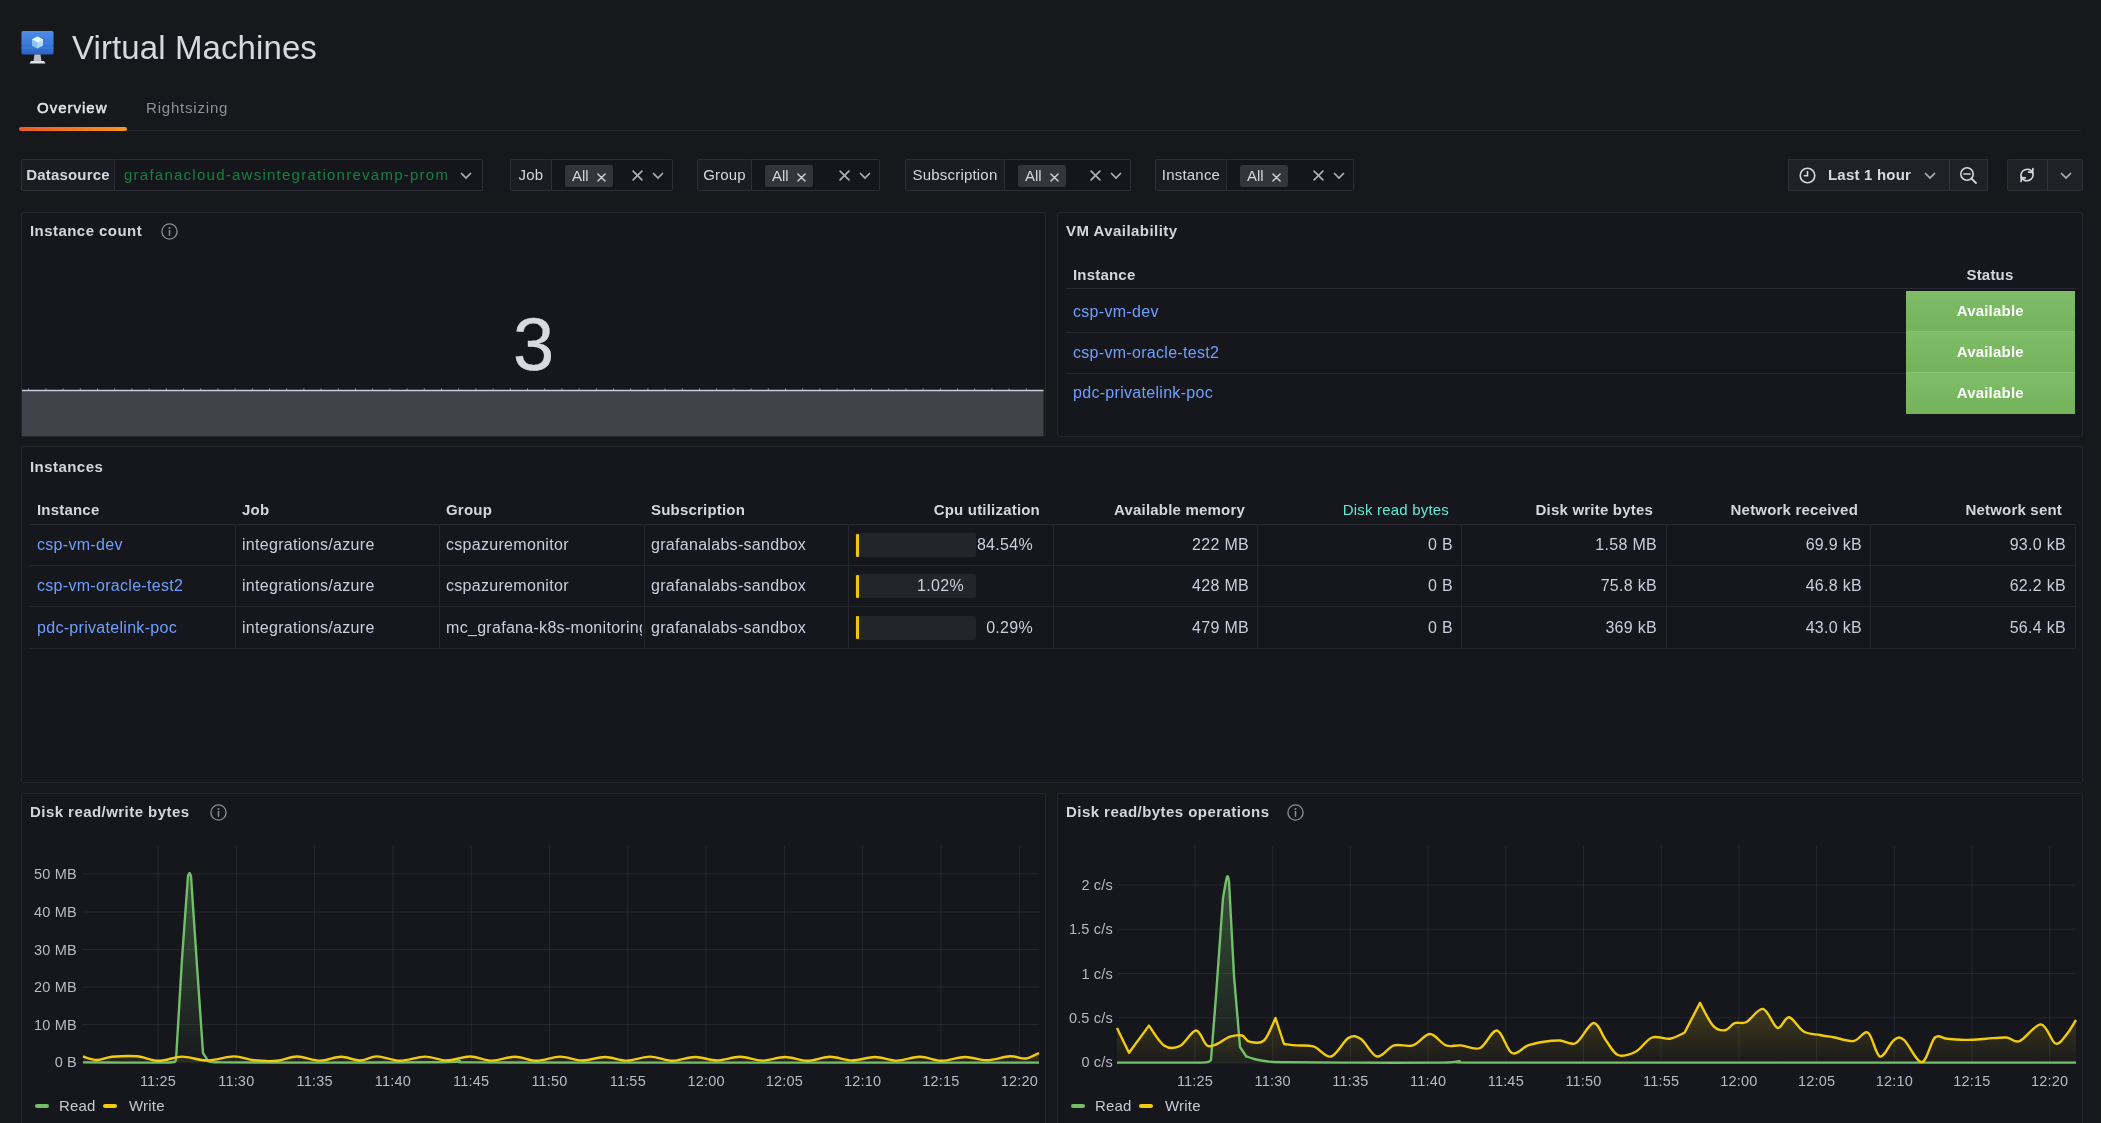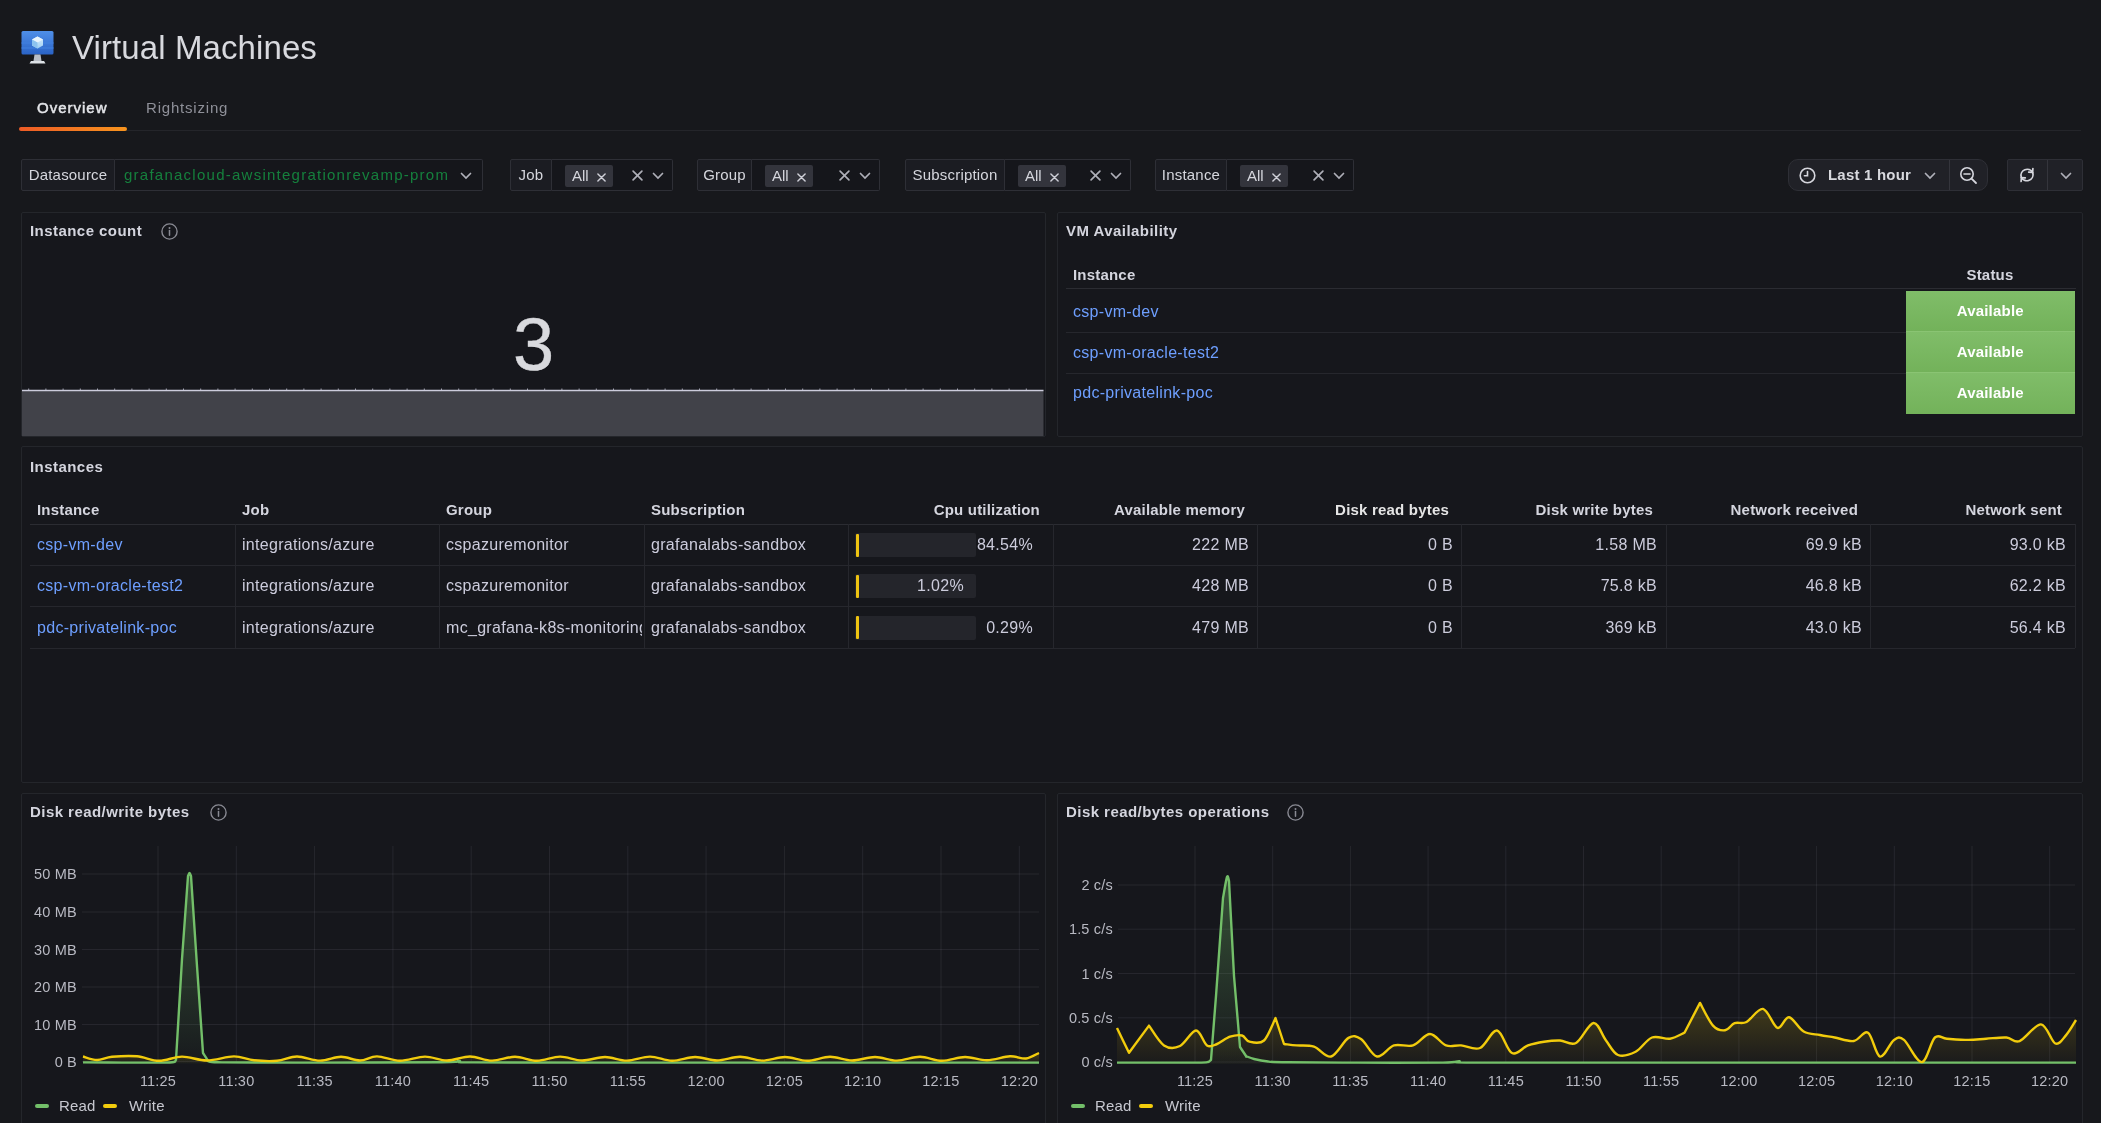--- a/index.html
+++ b/index.html
@@ -37,21 +37,21 @@
   <polygon points="13.5,24.5 19.5,24.5 20.5,31 12.5,31" fill="#b9bec6"></polygon>
   <polygon points="10,31 23,31 24.5,33.5 8.5,33.5" fill="#dde1e6"></polygon>
 </svg>
 <div class="abs" style="left:72px;top:29px;font-size:33px;color:#d8d9de;letter-spacing:0.1px">Virtual Machines</div>
 
 <div class="abs" style="left:37px;top:99px;font-size:15px;font-weight:400;color:#e3e4e8;letter-spacing:1.0px;-webkit-text-stroke:0.5px #e3e4e8">Overview</div>
 <div class="abs" style="left:146px;top:99px;font-size:15px;color:#8f9099;letter-spacing:0.8px">Rightsizing</div>
 <div class="abs" style="left:21px;top:130px;width:2060px;height:1px;background:#24252a"></div>
 <div class="abs" style="left:19px;top:127px;width:108px;height:4px;border-radius:2px;background:linear-gradient(90deg,#ed5b26,#f7941e)"></div>
 
-<div class="abs lbl" style="left:21px;top:159px;width:94px;height:32px;border:1px solid #2e2f36;border-radius:2px 0 0 2px;background:#1b1c22;line-height:30px;text-align:center;color:#d5d6dd;font-weight:400">Datasource</div>
+<div class="abs lbl" style="left:21px;top:159px;width:94px;height:32px;border:1px solid #2e2f36;border-radius:2px 0 0 2px;background:#1b1c22;line-height:30px;text-align:center;color:#d5d6dd;font-weight:700">Datasource</div>
 <div class="abs lbl" style="left:115px;top:159px;width:368px;height:32px;border:1px solid #2e2f36;border-left:none;border-radius:0 2px 2px 0;background:#15161b;line-height:30px;color:#15803d">
   <span style="margin-left:9px;letter-spacing:1.25px">grafanacloud-awsintegrationrevamp-prom</span>
   <svg class="abs" style="right:10px;top:12px" width="12" height="8" viewBox="0 0 12 8">
       <path d="M1.5 1.5 L6 6 L10.5 1.5" stroke="#b0b1ba" stroke-width="1.7" fill="none" stroke-linecap="round"></path>
     </svg>
 </div>
 
 <div class="abs lbl" style="left:510px;top:159px;width:42px;height:32px;border:1px solid #2e2f36;border-radius:2px 0 0 2px;background:#1b1c22;line-height:30px;text-align:center;color:#d5d6dd">Job</div>
 <div class="abs" style="left:552px;top:159px;width:121px;height:32px;border:1px solid #2e2f36;border-left:none;border-radius:0 2px 2px 0;background:#15161b">
   <div style="position:absolute;left:13px;top:5px;height:22px;background:#33343c;border-radius:2px;padding:0 7px;line-height:22px;font-size:15px;color:#d5d6dd">All&nbsp;&nbsp;<svg width="9" height="9" viewBox="0 0 10 10" style="vertical-align:-0.5px">
@@ -94,21 +94,21 @@
         <path d="M1 1 L9 9 M9 1 L1 9" stroke="#cfd0d8" stroke-width="1.6" stroke-linecap="round"></path>
       </svg></div>
   <svg style="position:absolute;right:29px;top:10px" width="11" height="11" viewBox="0 0 10 10">
       <path d="M1 1 L9 9 M9 1 L1 9" stroke="#aeafb8" stroke-width="1.5" stroke-linecap="round"></path>
     </svg>
   <svg style="position:absolute;right:8px;top:12px" width="12" height="8" viewBox="0 0 12 8">
       <path d="M1.5 1.5 L6 6 L10.5 1.5" stroke="#aeafb8" stroke-width="1.7" fill="none" stroke-linecap="round"></path>
     </svg>
 </div>
 
-<div class="abs" style="left:1788px;top:159px;width:200px;height:32px;background:#202127;border:1px solid #2e2f36;border-radius:10px">
+<div class="abs" style="left:1788px;top:159px;width:200px;height:32px;background:#202127;border:1px solid #2e2f36;border-radius:0">
   <svg class="abs" style="left:10px;top:7px" width="17" height="17" viewBox="0 0 17 17">
     <circle cx="8.5" cy="8.5" r="7.3" stroke="#d5d6dd" stroke-width="1.6" fill="none"></circle>
     <path d="M8.5 4.6 V8.8 H5.4" stroke="#d5d6dd" stroke-width="1.6" fill="none" stroke-linecap="round"></path>
   </svg>
   <span style="position:absolute;left:39px;top:0;line-height:30px;font-size:15px;font-weight:700;color:#d8d9de;letter-spacing:0.2px">Last 1 hour</span>
   <svg class="abs" style="left:135px;top:12px" width="12" height="8" viewBox="0 0 12 8">
       <path d="M1.5 1.5 L6 6 L10.5 1.5" stroke="#b0b1ba" stroke-width="1.7" fill="none" stroke-linecap="round"></path>
     </svg>
   <div class="abs" style="left:160px;top:0;width:1px;height:30px;background:#34353c"></div>
   <svg class="abs" style="left:170px;top:6px" width="19" height="19" viewBox="0 0 19 19">
@@ -223,21 +223,21 @@
 </div>
 
 <div class="panel" style="left:21px;top:446px;width:2062px;height:337px">
   <div class="ptitle" style="top:11px">Instances</div>
   <div class="abs" style="left:15px;top:54px;font-size:15px;font-weight:700;color:#d4d5de;letter-spacing:0.2px">Instance</div>
   <div class="abs" style="left:220px;top:54px;font-size:15px;font-weight:700;color:#d4d5de;letter-spacing:0.2px">Job</div>
   <div class="abs" style="left:424px;top:54px;font-size:15px;font-weight:700;color:#d4d5de;letter-spacing:0.2px">Group</div>
   <div class="abs" style="left:629px;top:54px;font-size:15px;font-weight:700;color:#d4d5de;letter-spacing:0.2px">Subscription</div>
   <div class="abs" style="left:826px;top:54px;width:192px;text-align:right;font-size:15px;font-weight:700;color:#d4d5de;letter-spacing:0.2px">Cpu utilization</div>
   <div class="abs" style="left:1031px;top:54px;width:192px;text-align:right;font-size:15px;font-weight:700;color:#d4d5de;letter-spacing:0.2px">Available memory</div>
-  <div class="abs" style="left:1235px;top:54px;width:192px;text-align:right;font-size:15px;font-weight:700;color:#e5e5e5;letter-spacing:0.2px">Disk read bytes</div>
+  <div class="abs" style="left:1235px;top:54px;width:192px;text-align:right;font-size:15px;font-weight:400;color:#5eead4;letter-spacing:0.2px">Disk read bytes</div>
   <div class="abs" style="left:1439px;top:54px;width:192px;text-align:right;font-size:15px;font-weight:700;color:#d4d5de;letter-spacing:0.2px">Disk write bytes</div>
   <div class="abs" style="left:1644px;top:54px;width:192px;text-align:right;font-size:15px;font-weight:700;color:#d4d5de;letter-spacing:0.2px">Network received</div>
   <div class="abs" style="left:1848px;top:54px;width:192px;text-align:right;font-size:15px;font-weight:700;color:#d4d5de;letter-spacing:0.2px">Network sent</div>
   <div class="abs" style="left:8px;top:77px;width:2044.6px;height:1px;background:#2b2c32"></div>
   <div class="abs" style="left:8px;top:118.3px;width:2044.6px;height:1px;background:#26272d"></div>
   <div class="abs" style="left:8px;top:159.4px;width:2044.6px;height:1px;background:#26272d"></div>
   <div class="abs" style="left:8px;top:200.5px;width:2044.6px;height:1px;background:#26272d"></div>
   <div class="abs" style="left:213.0px;top:77px;width:1px;height:123.5px;background:#26272d"></div>
   <div class="abs" style="left:417.4px;top:77px;width:1px;height:123.5px;background:#26272d"></div>
   <div class="abs" style="left:621.8px;top:77px;width:1px;height:123.5px;background:#26272d"></div>

